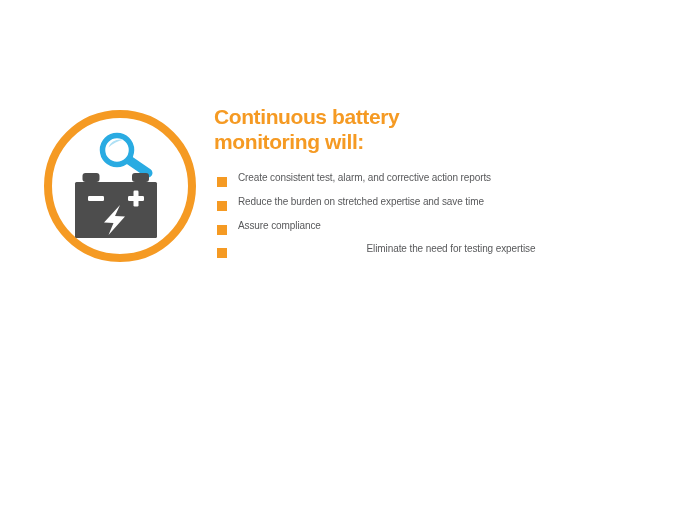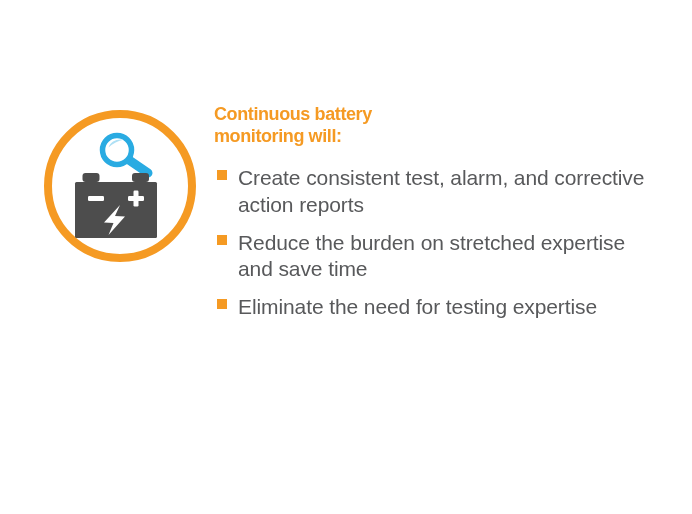--- a/index.html
+++ b/index.html
@@ -43,45 +43,46 @@
     left: 214px;
     top: 104px;
     width: 450px;
   }
 
   .headline {
     margin: 0;
     padding: 0;
     color: #F59A23;
     font-family: "Liberation Sans", sans-serif;
-    font-size: 18px;
+    font-size: 21px;
     font-weight: bold;
     line-height: 1.2;
     letter-spacing: -0.4px;
     white-space: pre-line;
   }
 
   .bullet-list {
     list-style: none;
     margin: 18px 0 0 0;
     padding: 0;
   }
 
   .bullet-item {
     position: relative;
     padding-left: 24px;
     margin-bottom: 11px;
     color: #58595B;
     font-family: "Liberation Sans", sans-serif;
-    font-size: 21px;
+    font-size: 10px;
     line-height: 1.27;
     letter-spacing: -0.1px;
   }
   .bullet-item:last-child {
     margin-bottom: 0;
+    text-align: center;
   }
 
   .bullet-marker {
     position: absolute;
     left: 3px;
     top: 5px;
     width: 10px;
     height: 10px;
     background: #F59A23;
   }
@@ -129,20 +130,24 @@
         <span class="bullet-marker"></span>
         <span class="bullet-text">Create consistent test, alarm, and corrective action reports</span>
       </li>
 
 
       <li class="bullet-item">
         <span class="bullet-marker"></span>
         <span class="bullet-text">Reduce the burden on stretched expertise and save time</span>
       </li>
 
+      <li class="bullet-item">
+        <span class="bullet-marker"></span>
+        <span class="bullet-text">Assure compliance</span>
+      </li>
 
       <li class="bullet-item">
         <span class="bullet-marker"></span>
         <span class="bullet-text">Eliminate the need for testing expertise</span>
       </li>
 
     </ul>
   </div>
 
 </div>

